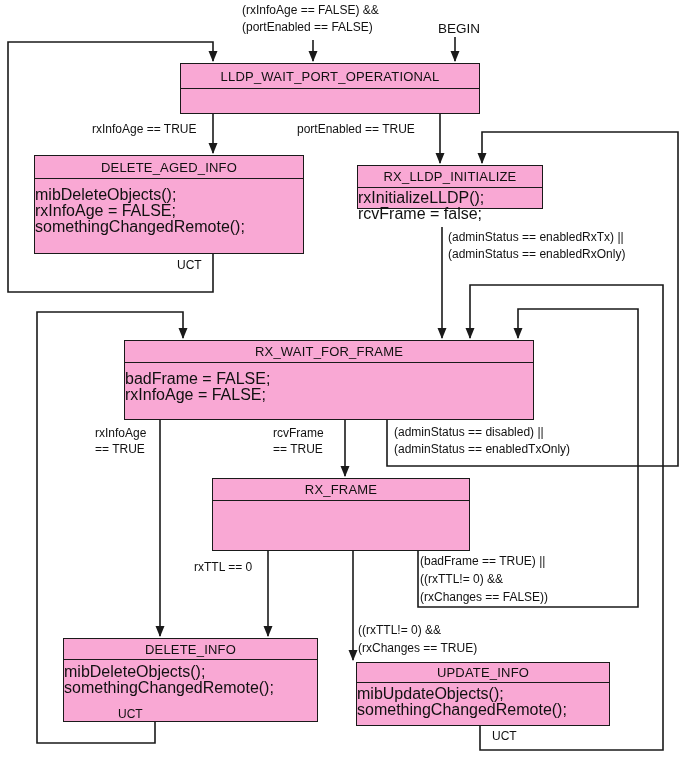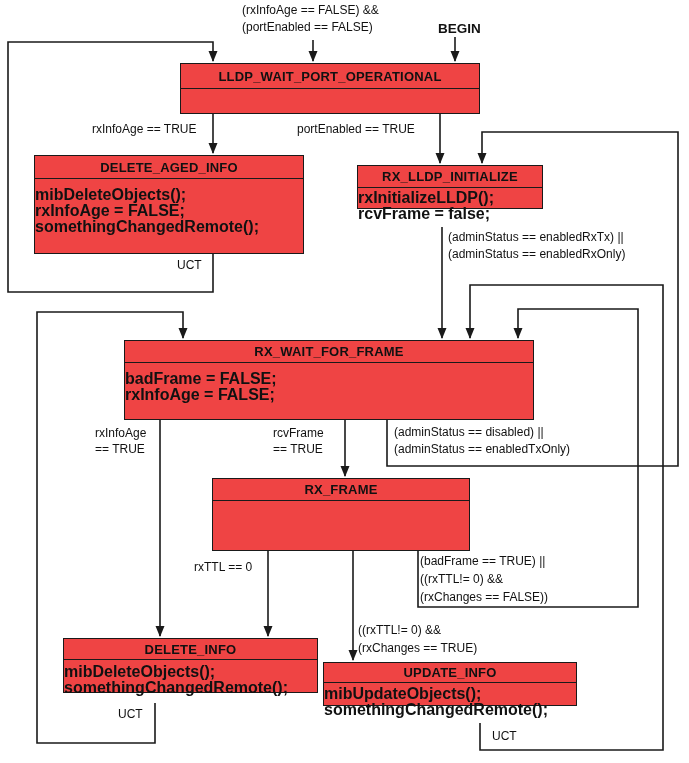--- a/index.html
+++ b/index.html
@@ -3,39 +3,38 @@
 <meta charset="utf-8">
 <style>
   html,body{margin:0;padding:0;background:#ffffff;}
   #stage{
     position:relative;width:689px;height:763px;background:#ffffff;
     font-family:"Liberation Sans","DejaVu Sans",sans-serif;
     color:#111;overflow:hidden;
   }
   #wires{position:absolute;left:0;top:0;width:689px;height:763px;}
   .state{
-    position:absolute;border:1.5px solid #1a1a1a;background:#ef4444;
+    position:absolute;border:1.5px solid #1a1a1a;background:#f9a8d4;
     box-sizing:border-box;
-    font-weight:bold;
   }
   .state-title{
     border-bottom:1.5px solid #1a1a1a;text-align:center;
     font-size:13px;letter-spacing:.2px;
     display:flex;align-items:center;justify-content:center;
     box-sizing:border-box;
   }
   .state-body{
     text-align:left;font-size:16px;line-height:16px;
     white-space:pre-line;box-sizing:border-box;
   }
   .label{
     position:absolute;font-size:12px;line-height:16px;
     white-space:pre-line;
   }
-  .bold{font-weight:bold;font-size:13.5px;}
+  .bold{font-weight:normal;font-size:13.5px;}
   .lh17{line-height:17px;}
   .lh18{line-height:18px;}
 </style>
 </head>
 <body>
 
 <div id="stage">
 
   <svg id="wires" viewBox="0 0 689 763" xmlns="http://www.w3.org/2000/svg">
     <defs>
@@ -82,27 +81,27 @@
   <div class="state" style="left:124px;top:340px;width:410px;height:80px;">
     <div class="state-title" style="height:22px;">RX_WAIT_FOR_FRAME</div>
     <div class="state-body" style="padding-top:8px;">badFrame = FALSE;
 rxInfoAge = FALSE;</div>
   </div>
 
   <div class="state" style="left:212px;top:478px;width:258px;height:73px;">
     <div class="state-title" style="height:22px;">RX_FRAME</div>
   </div>
 
-  <div class="state" style="left:63px;top:638px;width:255px;height:55px;">
+  <div class="state" style="left:63px;top:638px;width:255px;height:84px;">
     <div class="state-title" style="height:21px;">DELETE_INFO</div>
     <div class="state-body" style="padding-top:4px;">mibDeleteObjects();
 somethingChangedRemote();</div>
   </div>
 
-  <div class="state" style="left:323px;top:662px;width:254px;height:44px;">
+  <div class="state" style="left:356px;top:662px;width:254px;height:64px;">
     <div class="state-title" style="height:20px;">UPDATE_INFO</div>
     <div class="state-body" style="padding-top:3px;">mibUpdateObjects();
 somethingChangedRemote();</div>
   </div>
 
   <div class="label bold" style="left:438px;top:21px;">BEGIN</div>
   <div class="label lh17" style="left:242px;top:2px;">(rxInfoAge == FALSE) &amp;&amp;
 (portEnabled == FALSE)</div>
   <div class="label" style="left:92px;top:121px;">rxInfoAge == TRUE</div>
   <div class="label" style="left:297px;top:121px;">portEnabled == TRUE</div>

